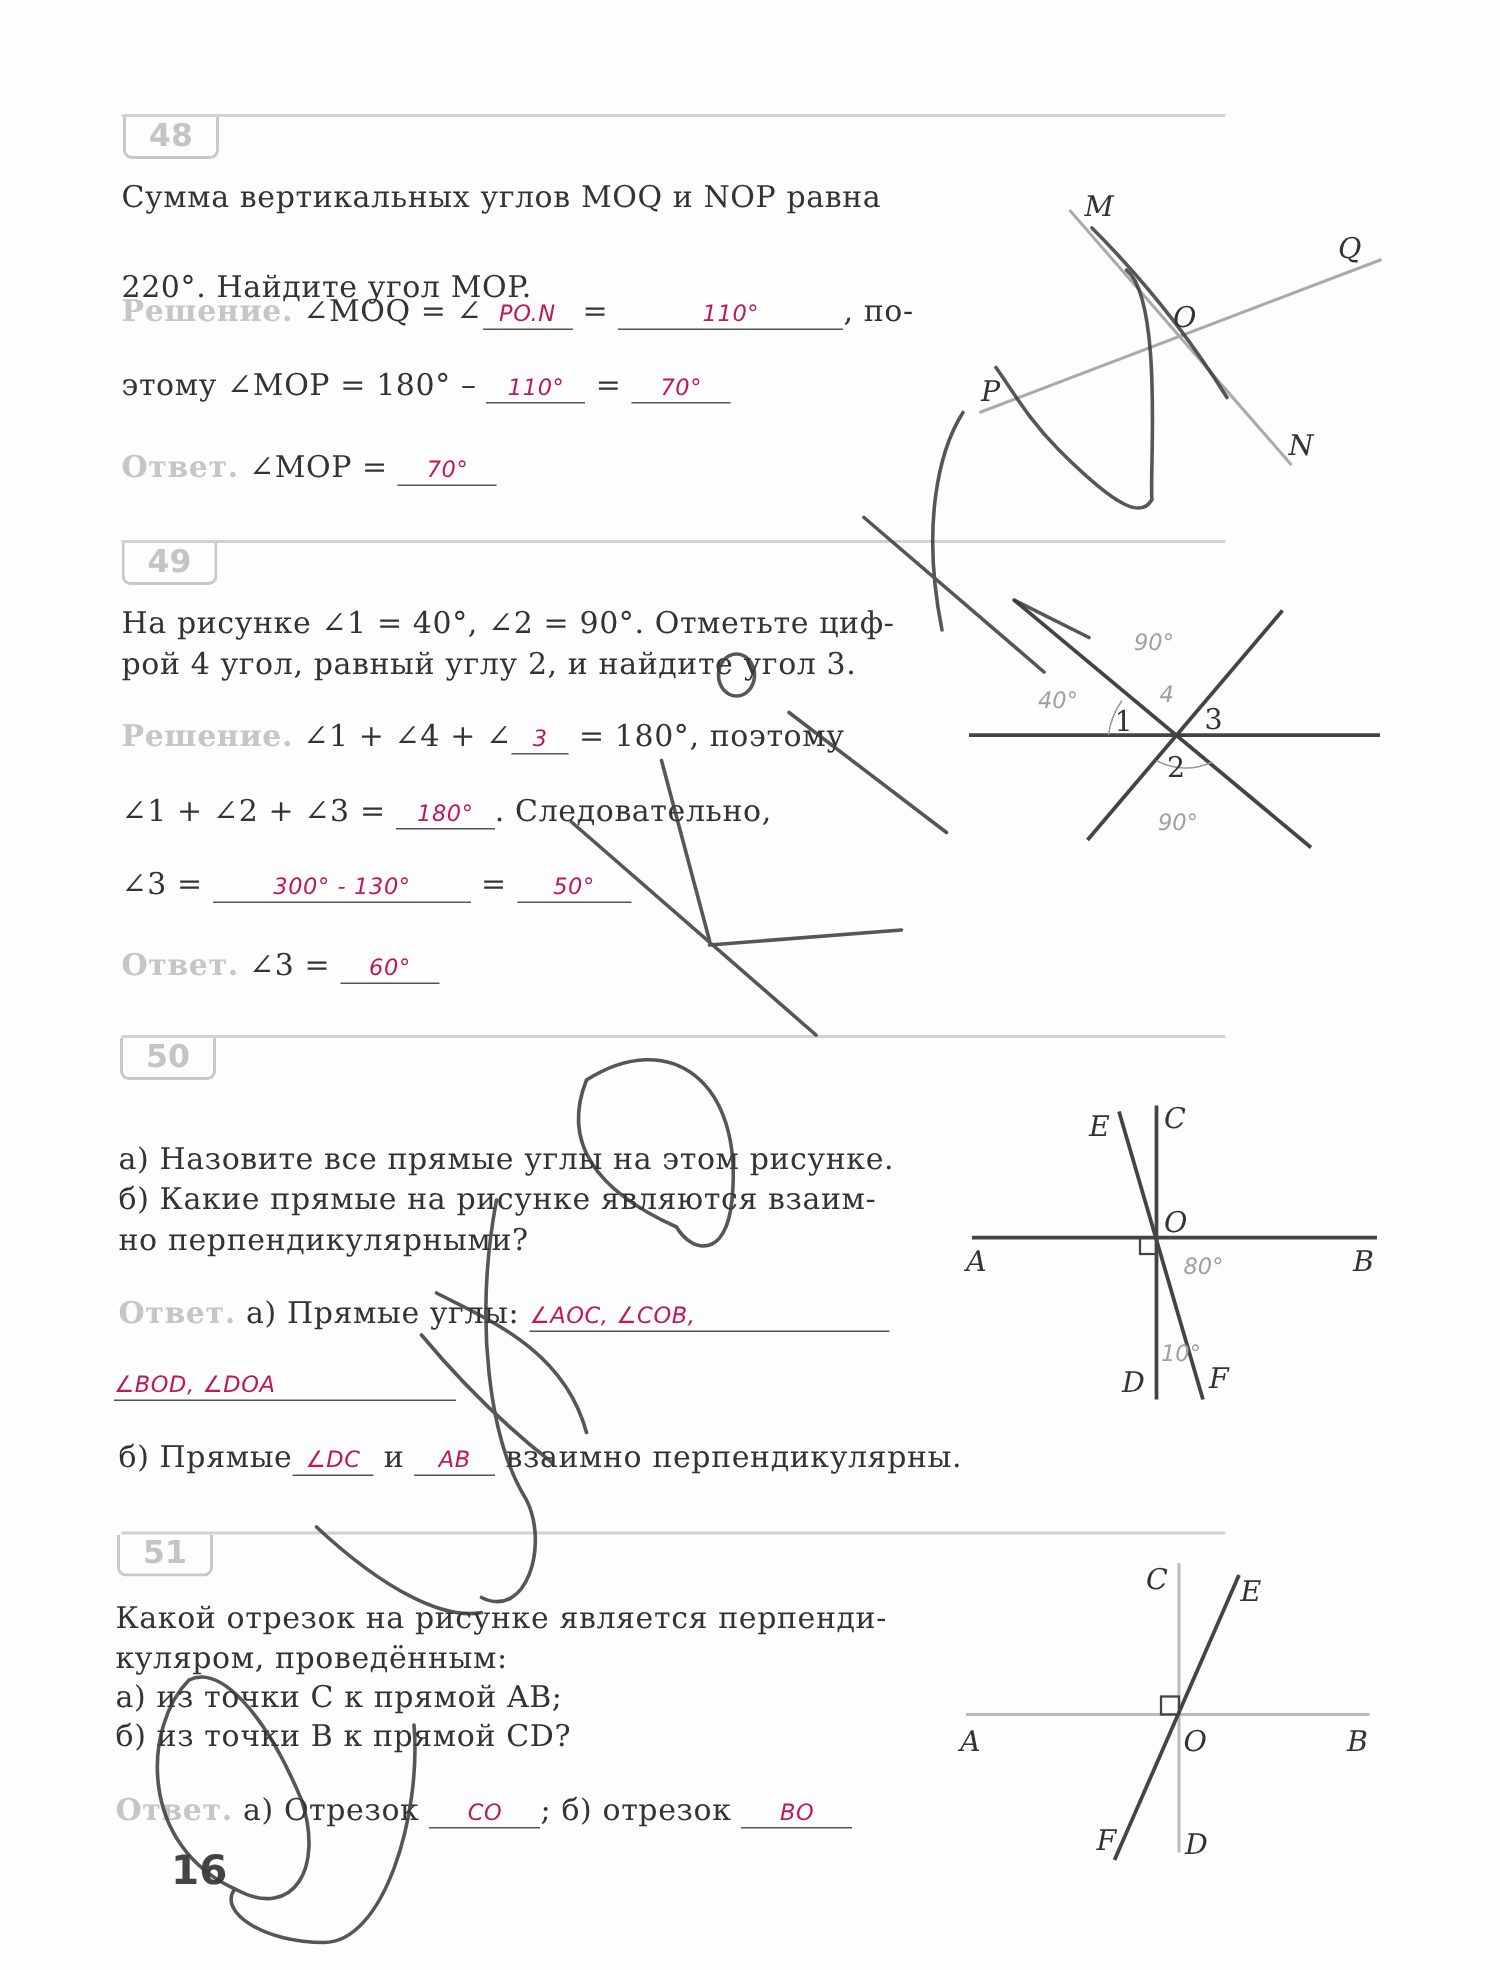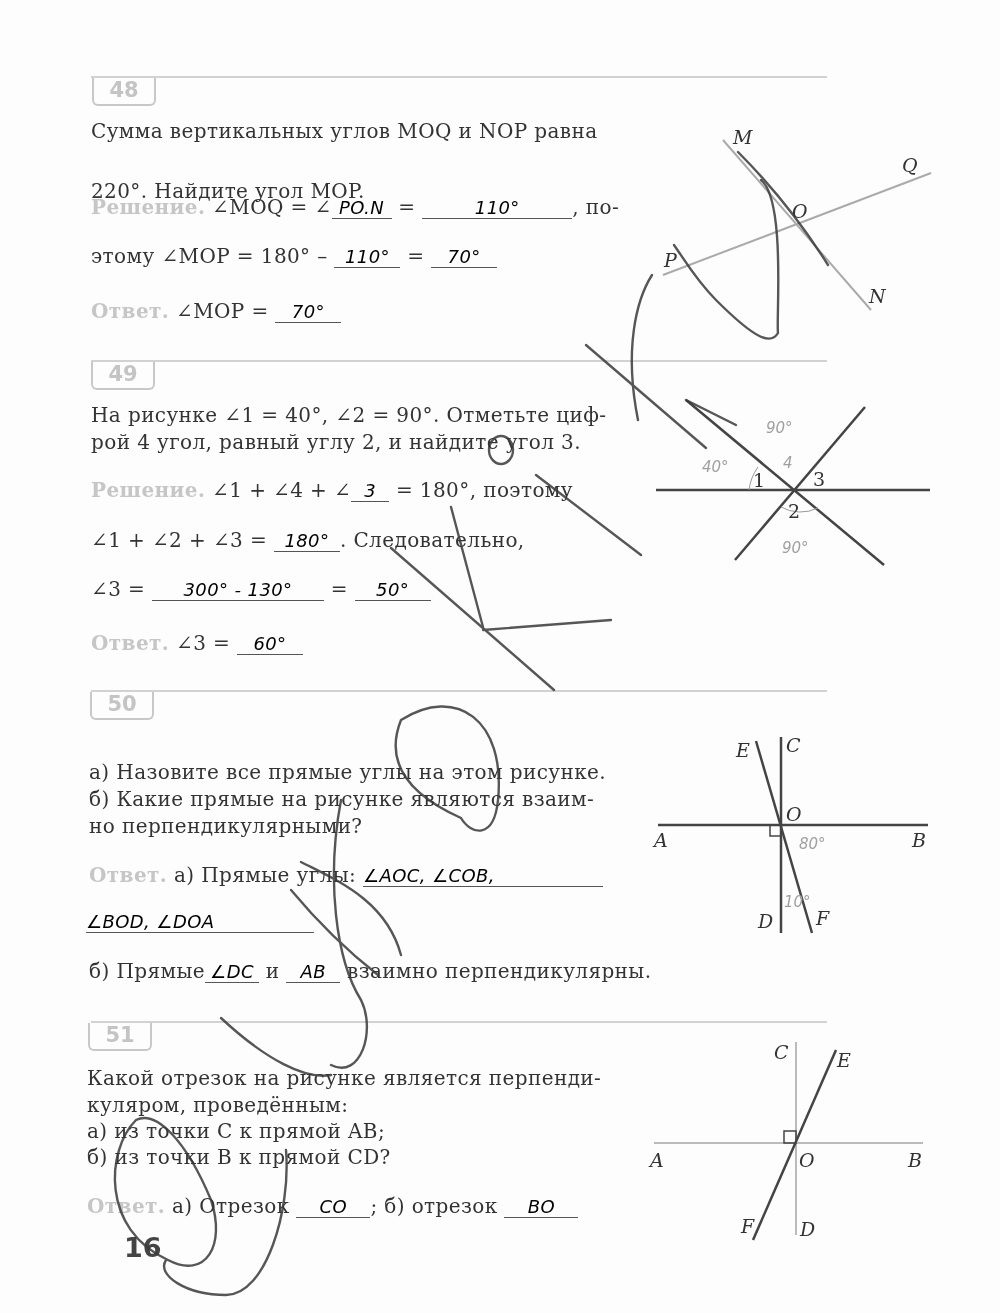--- a/index.html
+++ b/index.html
@@ -1,26 +1,26 @@
 <!DOCTYPE html>
 <html><head>
 <meta charset="utf-8">
 <style>
   html, body { margin: 0; padding: 0; background: #fdfdfd; }
   body { width: 1000px; height: 1313px; position: relative; overflow: hidden;
          font-family: "DejaVu Serif", "Liberation Serif", serif; color: #333; }
-  .page { position: absolute; left: 16px; top: 0; width: 896px; height: 1313px; }
+  .page { position: absolute; left: 6px; top: 0; width: 896px; height: 1313px; }
   .rule { position: absolute; left: 75px; right: 85px; height: 0; border-top: 2px solid #d2d2d2; }
   .numbox { position: absolute; width: 60px; height: 26px; border: 2px solid #c8c8c8; border-top: none;
             border-radius: 0 0 6px 6px; font-family: "DejaVu Sans", "Liberation Sans", sans-serif;
             font-weight: bold; font-size: 21px; color: #c4c4c4; text-align: center; line-height: 24px; }
   .txt { position: absolute; font-size: 20px; line-height: 26px; color: #333; white-space: nowrap; letter-spacing: 0.4px; }
   .lab { color: #c6c6c6; font-weight: bold; }
   .blank { display: inline-block; border-bottom: 1.5px solid #555; text-align: center;
-           font-family: "DejaVu Sans", sans-serif; font-style: italic; color: #000000; font-size: 18px;
+           font-family: "DejaVu Sans", sans-serif; font-style: italic; color: #be185d; font-size: 15px;
            line-height: 20px; vertical-align: baseline; }
   .pagenum { position: absolute; left: 108px; top: 1232px; font-family: "DejaVu Sans", "Liberation Sans", sans-serif;
              font-weight: bold; font-size: 27px; color: #444; }
   svg.fig { position: absolute; overflow: visible; }
   .pt { font-family: "DejaVu Serif", serif; font-style: italic; font-size: 19px; fill: #333; }
   .num { font-family: "DejaVu Serif", serif; font-size: 19px; fill: #333; }
   .hand { font-family: "DejaVu Sans", sans-serif; font-style: italic; font-size: 15px; fill: #a0a0a0; }
   svg.scribble { position: absolute; left: 0; top: 0; width: 1000px; height: 1313px; pointer-events: none; }
 </style>
 </head>

